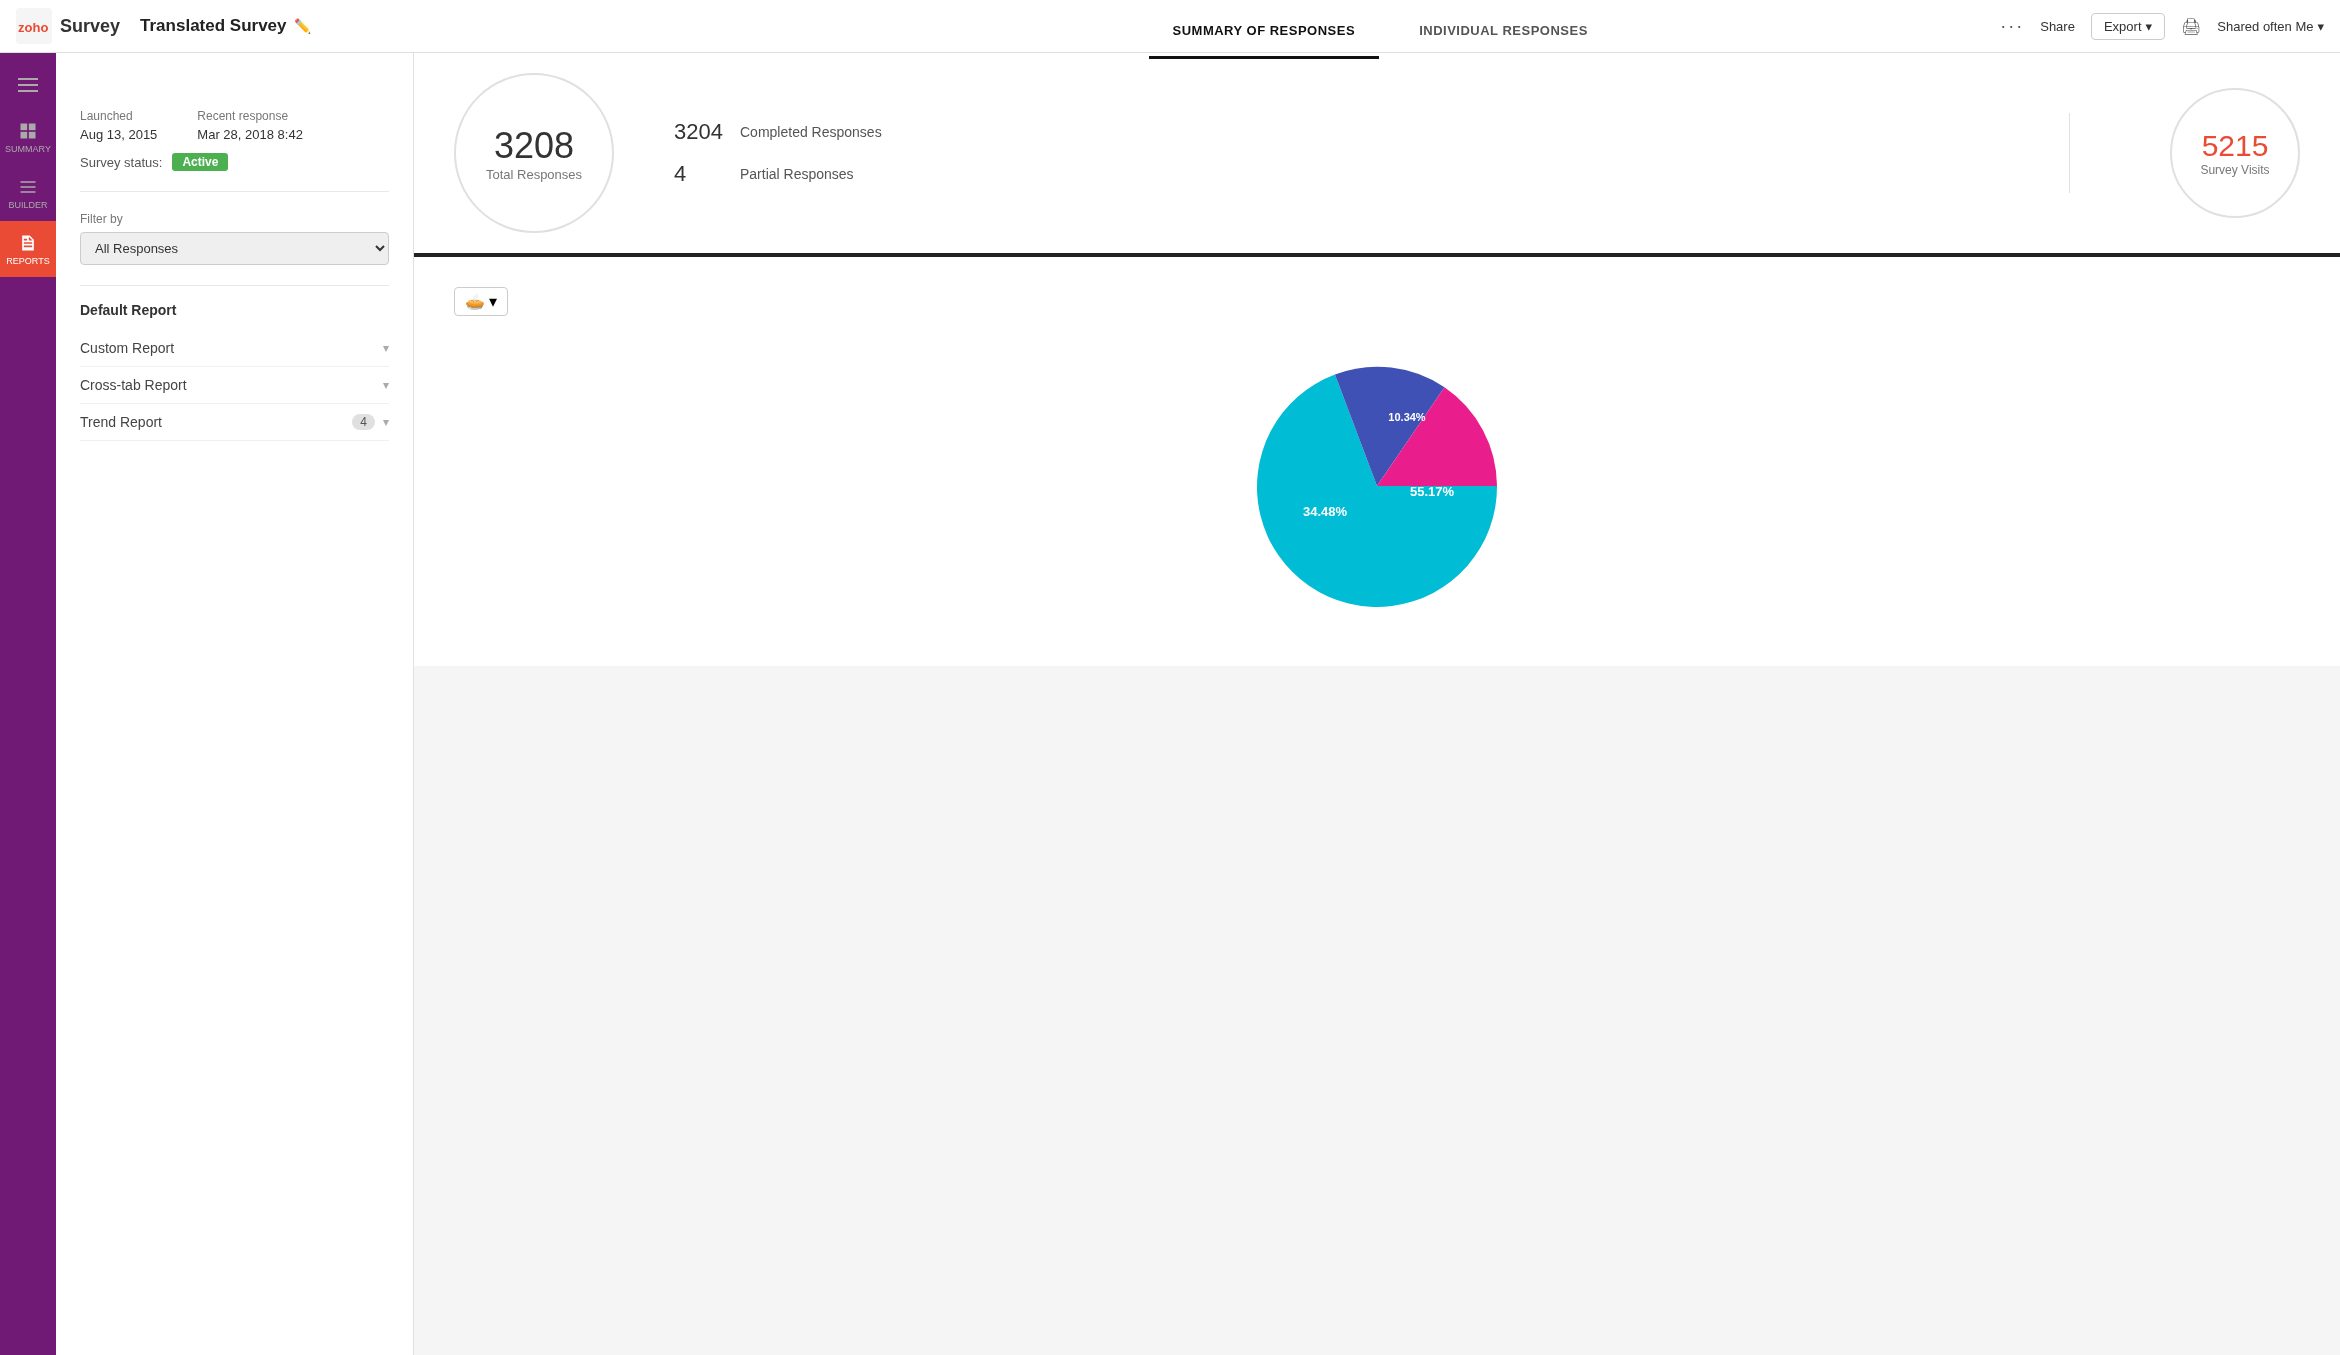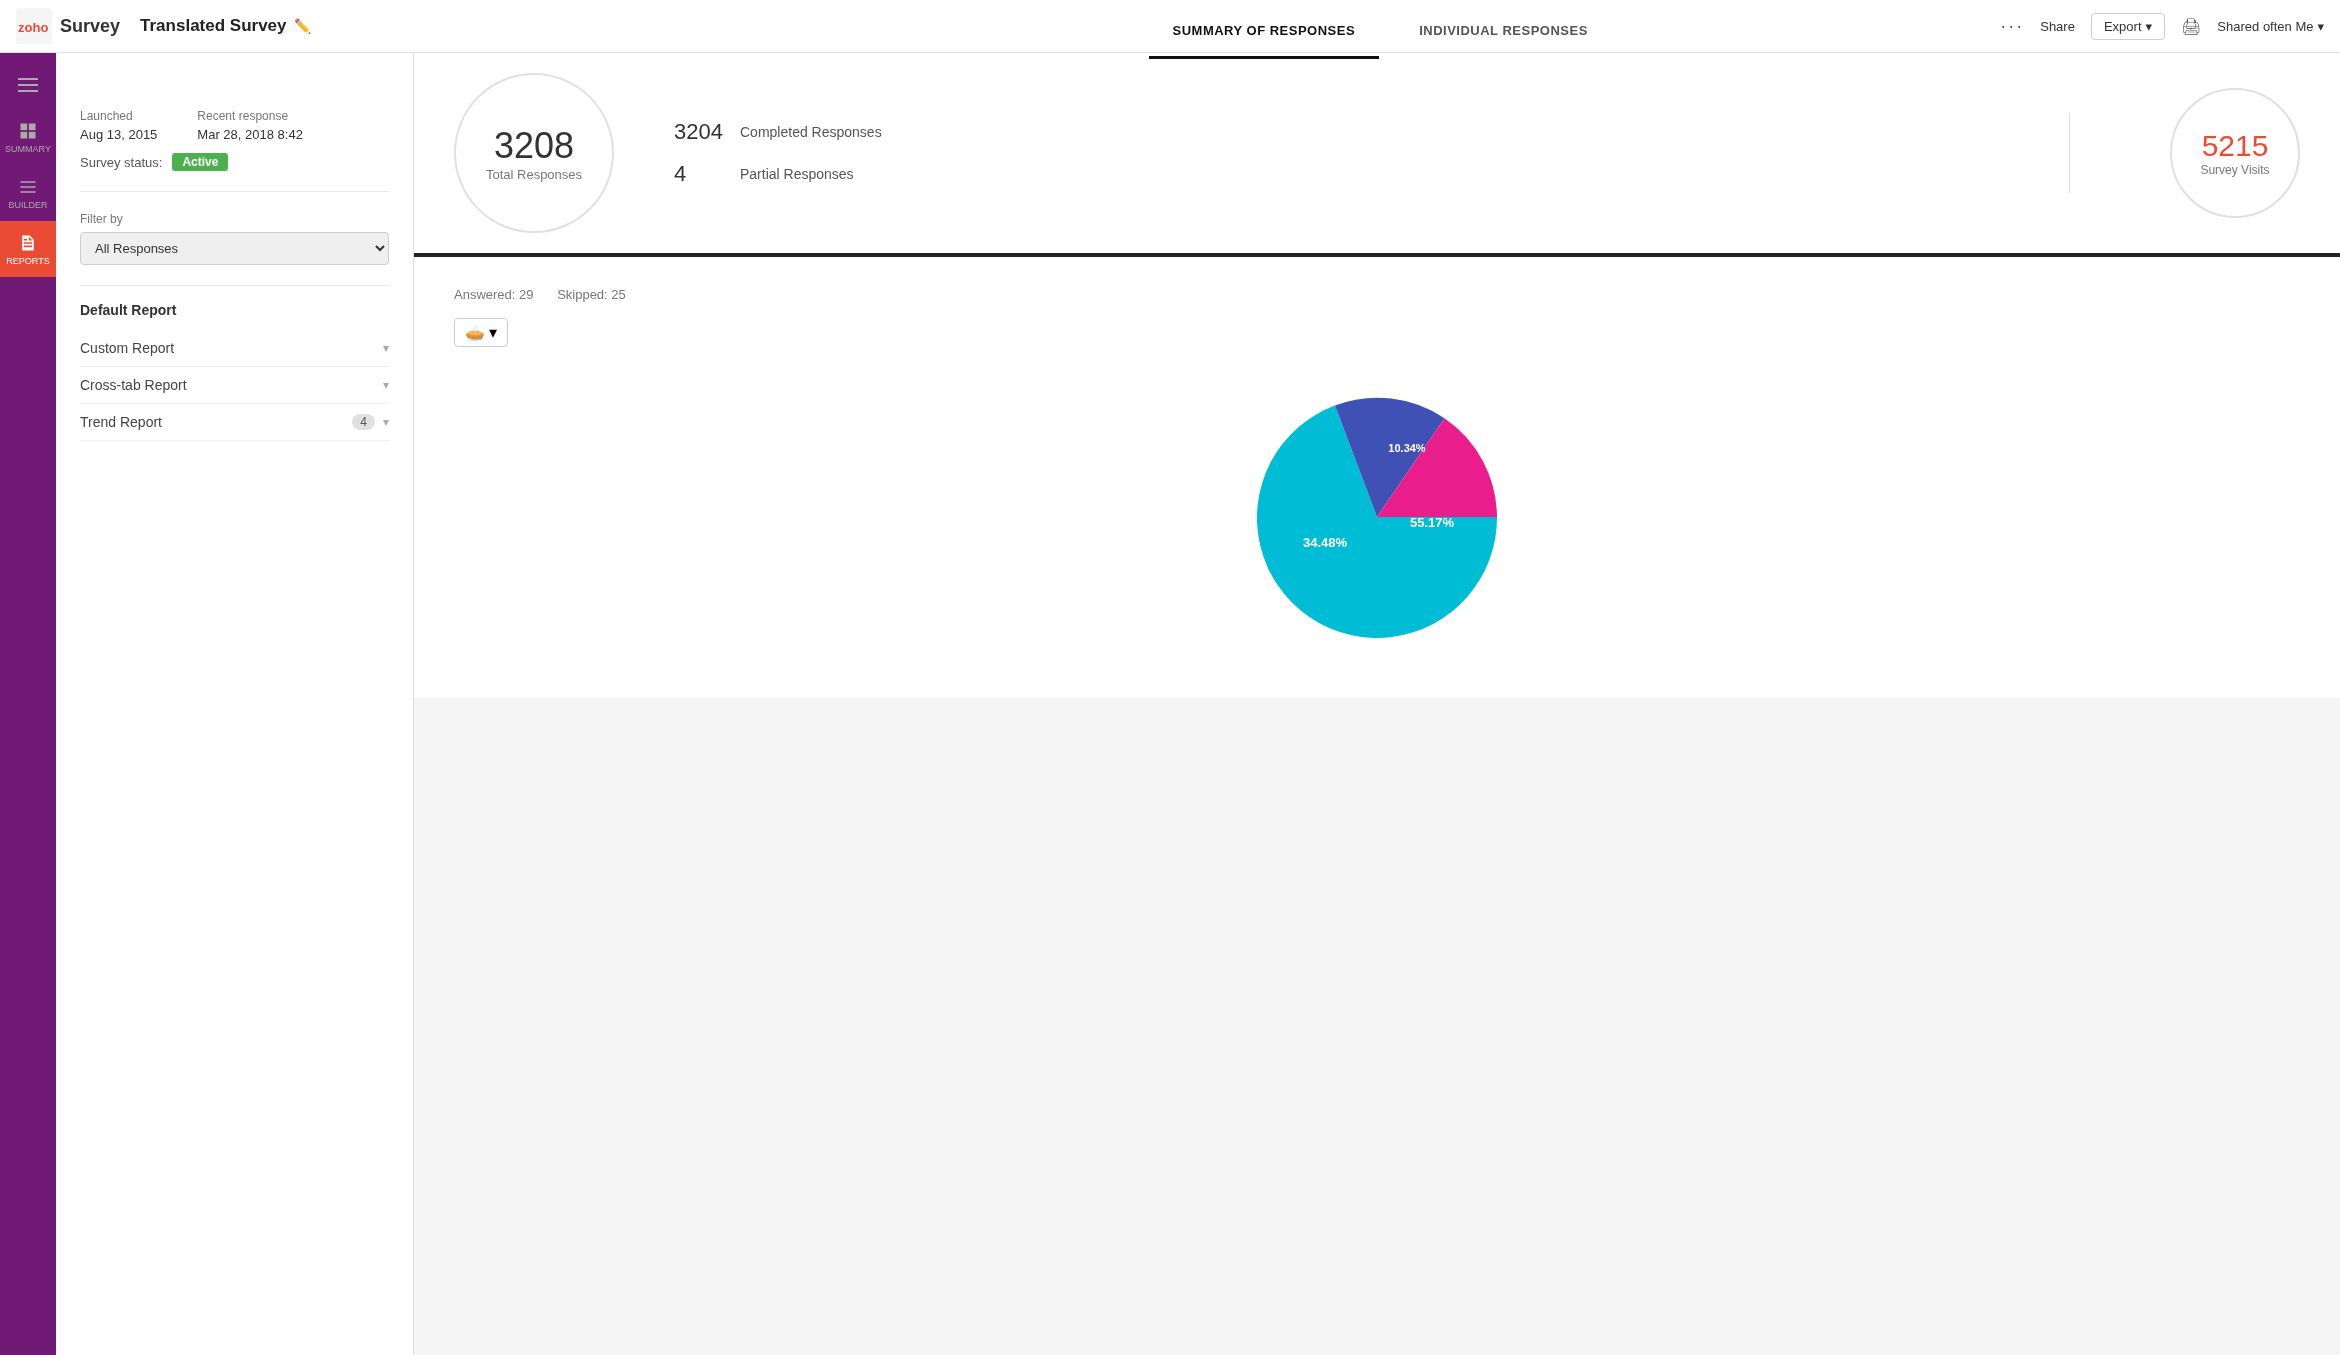--- a/index.html
+++ b/index.html
@@ -220,24 +220,20 @@
         </div>
       </div>
       <div style="width:1px; height:80px; background:#e0e0e0; margin: 0 40px;"></div>
       <div class="visits-circle">
         <span class="visits-num">5215</span>
         <span class="visits-label">Survey Visits</span>
       </div>
     </div>
 
     <div class="question-card">
-      <div class="q-stats">
-        <span>Answered: 29</span>
-        <span>Skipped: 25</span>
-      </div>
       <div class="chart-controls">
         <div class="chart-type-btn">
           <span>🥧</span>
           <span>▾</span>
         </div>
       </div>
 
       <div class="pie-container">
         <svg class="pie-svg" viewBox="-130 -130 260 260">
 

